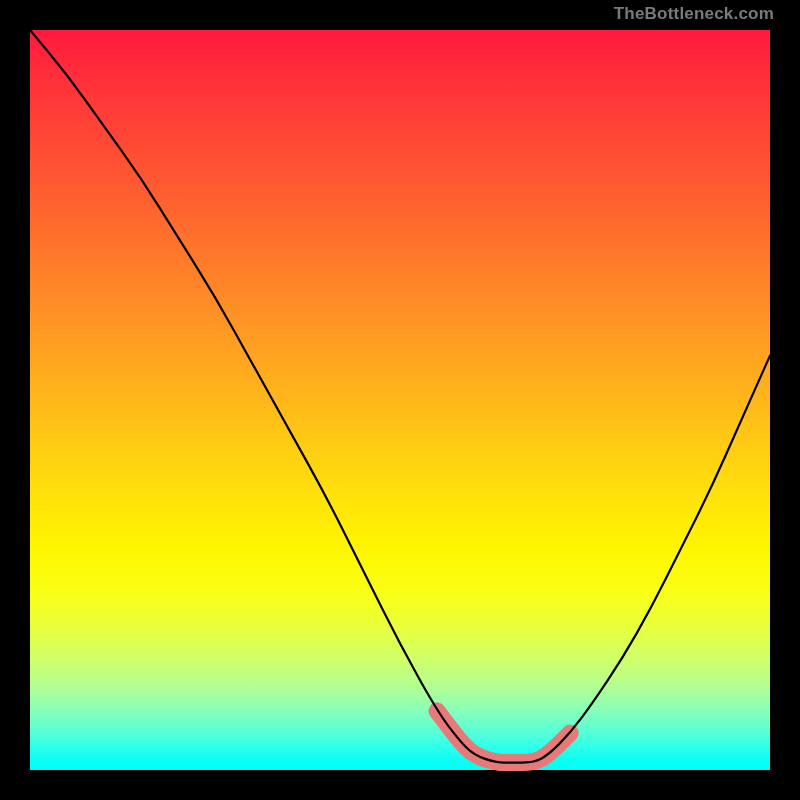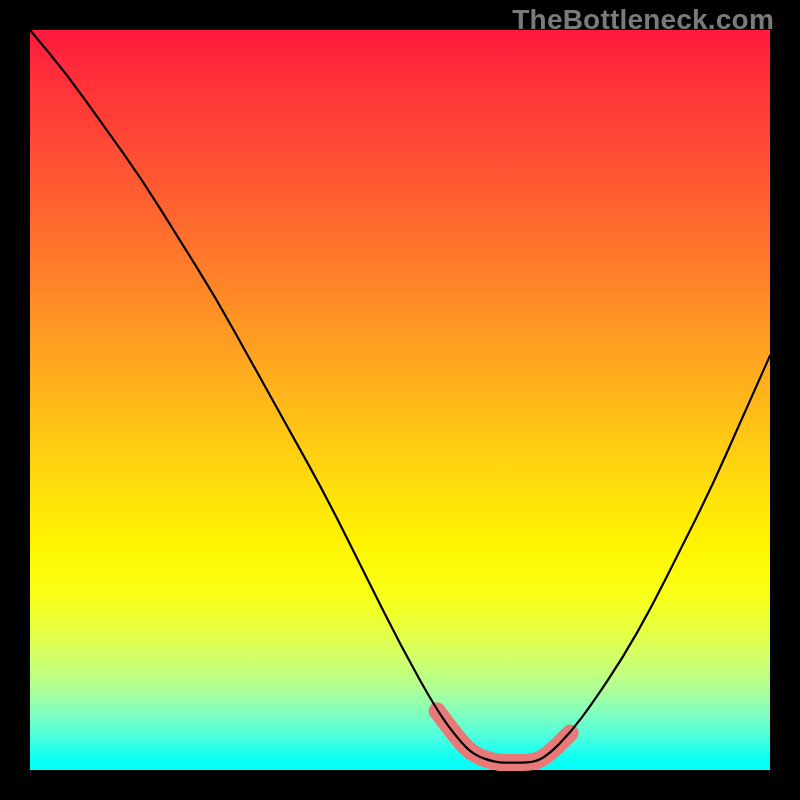--- a/index.html
+++ b/index.html
@@ -42,21 +42,21 @@
       #55ffd9 95%,
       #2cffea 97%,
       #0bfff3 98.5%,
       #00fff8 100%
     );
   }
   .attribution {
     position: absolute;
     top: 4px;
     right: 26px;
-    font-size: 28px;
+    font-size: 17px;
     font-weight: 600;
     letter-spacing: 0.2px;
     color: #7a7a7a;
   }
   svg.curve-layer {
     position: absolute;
     left: 0;
     top: 0;
     width: 740px;
     height: 740px;

